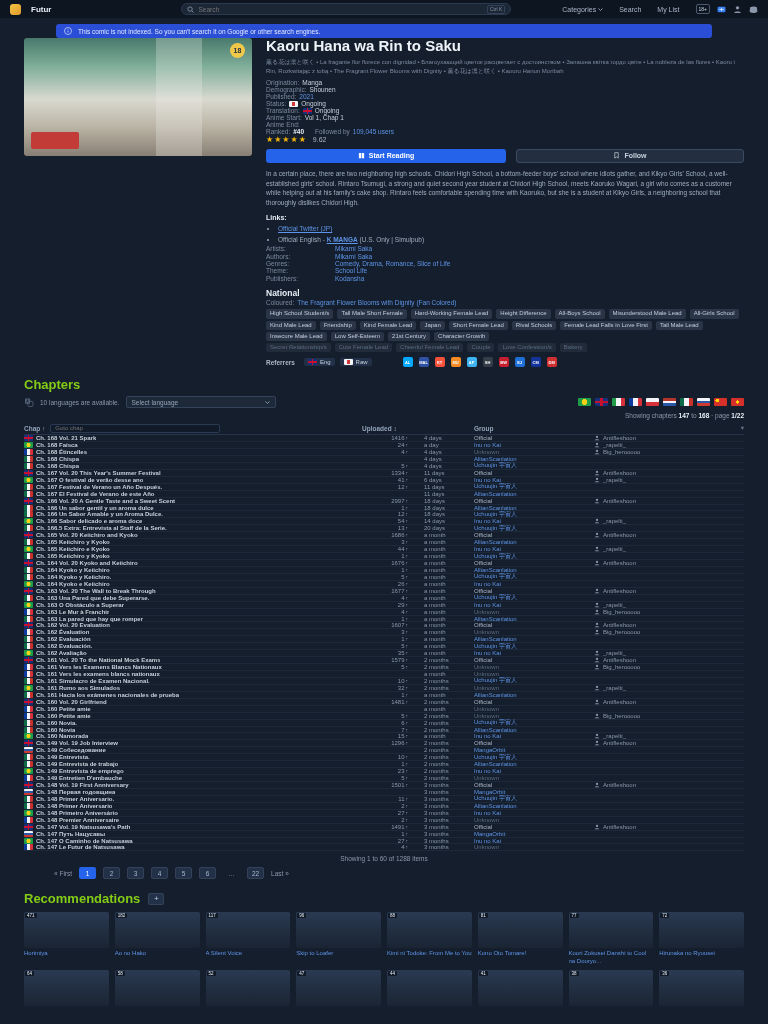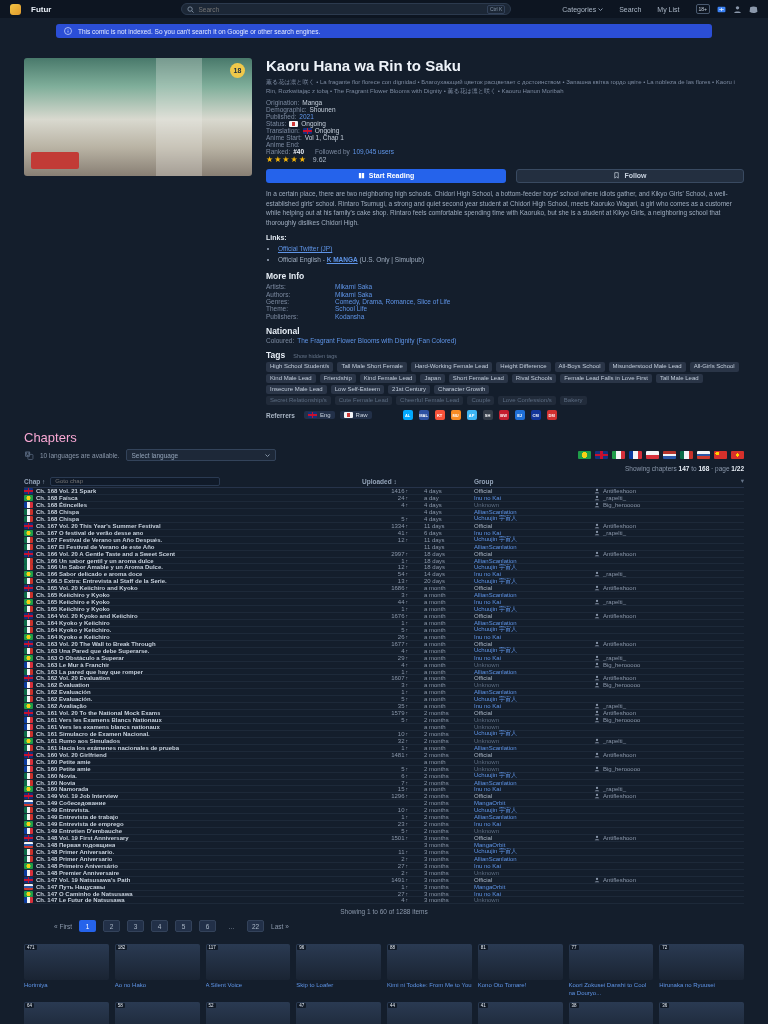--- a/index.html
+++ b/index.html
@@ -15,21 +15,21 @@
   .key { font-size:5px; color:#8494a7; border:1px solid #33425a; border-radius:2px; padding:0 2px; line-height:7px; }
   .nav { display:flex; align-items:center; gap:16px; margin-left:auto; }
   .nav .nit { font-size:7px; color:#aab6c5; display:flex; align-items:center; gap:2px; }
   .hico { display:flex; gap:7px; align-items:center; }
   .pill18 { font-size:5px; color:#c7d1dd; border:1px solid #4a5a70; border-radius:2px; padding:0 2px; line-height:8px; }
   
   .banner { margin:6px auto 0; width:656px; height:14px; background:#2b4ed6; border-radius:3px;
     display:flex; align-items:center; gap:6px; padding:0 8px; }
   .banner span { font-size:6.5px; color:#e3eaff; }
   
-  .top { display:flex; padding:20px 24px 0; gap:14px; }
+  .top { display:flex; padding:0 24px 0; gap:14px; }
   .cover { position:relative; width:228px; height:118px; border-radius:3px; flex:none; overflow:hidden;
     background:linear-gradient(180deg,#49796b 0%,#7fae9a 24%,#d9d9cf 52%,#b9b3a4 76%,#887f74 100%); }
   .cover .panel { position:absolute; left:58%; top:0; width:20%; height:100%; background:rgba(242,242,236,.28); }
   .cover .sign { position:absolute; left:7px; bottom:7px; width:48px; height:17px; background:#c23b36; border-radius:2px; }
   .badge18 { position:absolute; top:5px; right:7px; width:15px; height:15px; border-radius:50%; background:#f0c84a;
     color:#22303f; font-size:7px; font-weight:700; display:flex; align-items:center; justify-content:center; }
   .meta { flex:1; min-width:0; }
   h1 { font-size:15px; font-weight:700; color:#eef3f9; line-height:1.1; }
   .alts { font-size:6px; color:#7c8aa0; line-height:1.5; margin:3px 0 4px; }
   .irow { font-size:6.5px; line-height:1.06; display:flex; align-items:center; gap:3px; min-height:7px; }
@@ -69,21 +69,21 @@
   .chip.dim { background:#212b3a; color:#5b6b80; }
   .refs { display:flex; align-items:center; gap:5px; margin-top:5px; }
   .refs .rlab { font-size:6.5px; font-weight:700; color:#aab6c5; margin-right:4px; }
   .refchip { display:flex; align-items:center; gap:3px; background:#223048; border-radius:2px; padding:1px 4px;
     font-size:6px; color:#c7d1dd; }
   .sites { display:flex; gap:6px; margin-left:26px; }
   .site { width:10px; height:10px; border-radius:2px; color:#fff; font-size:4px; font-weight:700;
     display:flex; align-items:center; justify-content:center; }
   
   .chapters { padding:0 24px; margin-top:10px; }
-  h2 { font-size:13px; font-weight:400; color:#f9a8d4; }
+  h2 { font-size:13px; font-weight:700; color:#84cc16; }
   .langrow { display:flex; align-items:center; gap:6px; margin-top:4px; }
   .langnote { font-size:6.5px; color:#8b98ab; }
   .select { width:150px; height:12px; background:#1d2838; border:1px solid #33435a; border-radius:2px;
     display:flex; align-items:center; justify-content:space-between; padding:0 5px; font-size:6.5px; color:#93a3b8; }
   .lflags { display:flex; gap:4px; margin-left:auto; }
   .showing { text-align:right; font-size:6.5px; color:#8b98ab; margin-top:4px; }
   .showing b { color:#e8eef6; }
   .thead { display:flex; align-items:center; height:13px; margin-top:3px; border-bottom:1px solid #26334a;
     font-size:6.5px; font-weight:700; color:#93a3b8; }
   .thead .h-chap { display:flex; align-items:center; gap:5px; flex:1; }
@@ -250,21 +250,20 @@
     </div>
 
     <p class="desc">In a certain place, there are two neighboring high schools. Chidori High School, a bottom-feeder boys' school where idiots gather, and Kikyo Girls' School, a well-established girls' school. Rintaro Tsumugi, a strong and quiet second year student at Chidori High School, meets Kaoruko Wagari, a girl who comes as a customer while helping out at his family's cake shop. Rintaro feels comfortable spending time with Kaoruko, but she is a student at Kikyo Girls, a neighboring school that thoroughly dislikes Chidori High.</p>
 
     <div class="sh" style="font-size:7px">Links:</div>
     <ul class="links">
       <li><span class="link ul">Official Twitter (JP)</span></li>
       <li><span>Official English - </span><b class="link ul">K MANGA</b><span> (U.S. Only | Simulpub)</span></li>
     </ul>
 
-    <div class="sh">More Info</div>
     <div class="mi">
 
         <div class="irow">
           <span class="ilab">Artists:</span>
           <span class="link">Mikami Saka</span>
         </div>
 
         <div class="irow">
           <span class="ilab">Authors:</span>
           <span class="link">Mikami Saka</span>
@@ -285,24 +284,20 @@
           <span class="link">Kodansha</span>
         </div>
       </div>
 
     <div class="sh">National</div>
     <div class="irow" style="font-size:6.5px">
       <span class="ilab">Coloured:</span>
       <span class="link">The Fragrant Flower Blooms with Dignity (Fan Colored)</span>
     </div>
 
-    <div class="tags-head" style="margin-top:5px">
-      <span class="sh" style="margin:0">Tags</span>
-      <span class="toggle">Show hidden tags</span>
-    </div>
     <div class="chips">
 
     <span class="chip">High School Student/s</span>
         <span class="chip">Tall Male Short Female</span>
         <span class="chip">Hard-Working Female Lead</span>
         <span class="chip">Height Difference</span>
         <span class="chip">All-Boys School</span>
         <span class="chip">Misunderstood Male Lead</span>
         <span class="chip">All-Girls School</span>
         <span class="chip">Kind Male Lead</span>
@@ -1332,20 +1327,24 @@
         <span class="pg">5</span>
         <span class="pg">6</span>
         <span class="dots">…</span>
         <span class="pg">22</span>
       </div>
     <span class="pnav">Last »</span>
   </div>
 </section>
 
 <section class="recs">
+  <div class="rechead">
+    <h2>Recommendations</h2>
+    <span class="plusbtn">+</span>
+  </div>
   <div class="grid">
 
       <div class="card">
         <div class="cv">
           <span class="vb">471</span>
         </div>
         <div class="t">Horimiya</div>
       </div>
 
       <div class="card">

